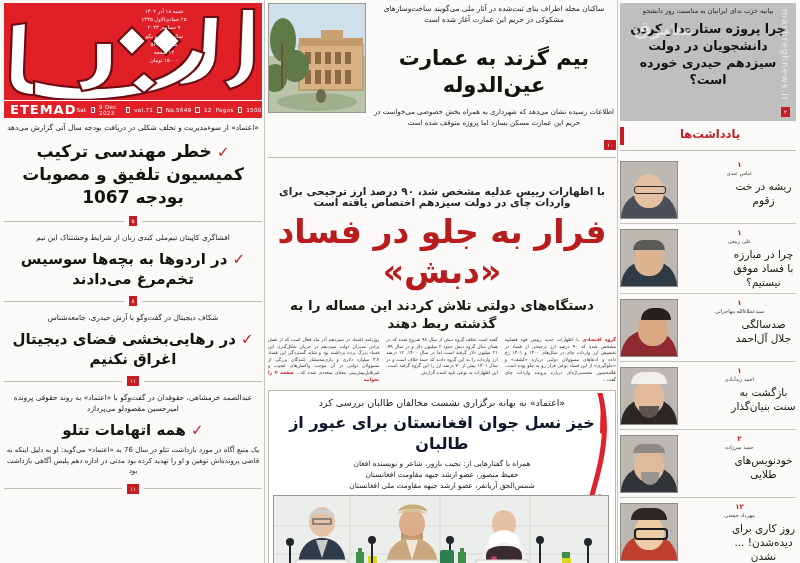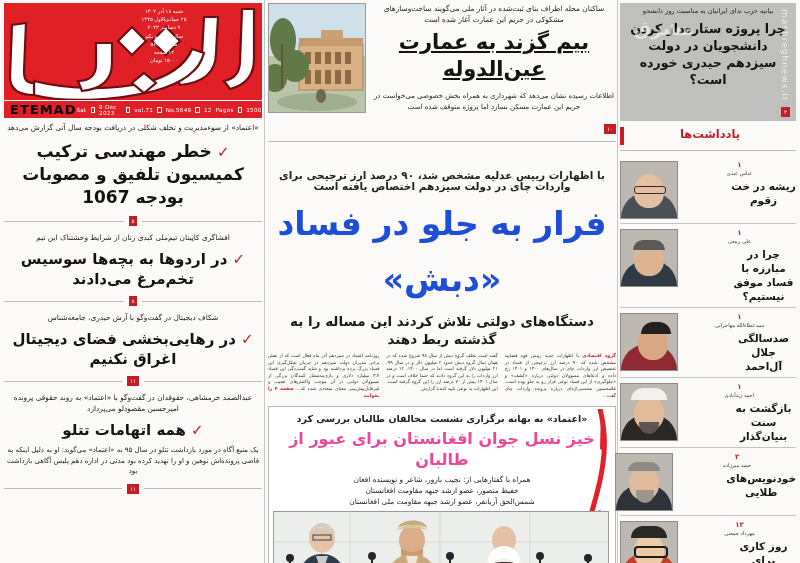--- a/index.html
+++ b/index.html
@@ -26,21 +26,21 @@
   .mast-dates{
     position:absolute;right:62px;top:4px;width:72px;
     font-size:5.2px;line-height:8.2px;color:#fff;text-align:center;direction:rtl;
   }
   .mast-foot{
     position:absolute;left:0;right:0;bottom:0;height:17px;
     background:#e01f26;border-top:1px solid #fff;
     display:flex;align-items:center;direction:ltr;
   }
   .mast-etemad{
-    color:#000000;font-size:13px;font-weight:bold;letter-spacing:1px;
+    color:#ffffff;font-size:13px;font-weight:bold;letter-spacing:1px;
     margin-left:6px;
   }
   .mast-meta{
     color:#fff;font-size:5.6px;letter-spacing:.3px;display:flex;gap:4px;align-items:center;
   }
   .mast-meta span.sq{display:inline-block;width:4px;height:4px;border:1px solid #fff;}
 
   
   .colL{position:absolute;left:4px;top:122px;width:258px;height:438px;}
   .lead-kicker{font-size:7.4px;line-height:11px;color:#222;}
@@ -66,31 +66,31 @@
   .topstory-txt{flex:1;}
   .photo{
     background:#cfd6cb;border:1px solid #9a9a93;position:relative;overflow:hidden;
   }
   .ph-build{width:96px;height:108px;}
   .head-xl{
     font-size:21px;line-height:27px;font-weight:bold;color:#15130f;
     letter-spacing:-.5px;
   }
   .head-huge{
-    font-size:33px;line-height:56px;font-weight:bold;color:#1d4ed8;
+    font-size:33px;line-height:40px;font-weight:bold;color:#b91c1c;
     letter-spacing:-1px;
   }
   .subhead{font-size:13.5px;line-height:18px;font-weight:bold;color:#1a1a17;}
   .cols3{display:flex;gap:7px;direction:rtl;margin-top:5px;}
   .cols3 .c{flex:1;font-size:4.6px;line-height:6.6px;color:#333;text-align:justify;}
   .srcname{color:#c41d23;font-weight:bold;}
   .boxcard{
     border:1px solid #b9b7b2;background:#fff;margin-top:7px;padding:5px 6px 0;position:relative;
   }
-  .afghan-head{font-size:16px;line-height:21px;font-weight:bold;color:#ec4899;}
+  .afghan-head{font-size:16px;line-height:21px;font-weight:bold;color:#0f172a;}
   .afghan-list{font-size:7.4px;line-height:11px;color:#222;}
   .ph-conf{width:100%;height:92px;margin-top:4px;background:#e8e9e6;}
   .getty{
     position:absolute;left:3px;bottom:3px;background:#c41d23;color:#fff;
     font-size:5px;padding:1px 4px;direction:ltr;border-radius:1px;letter-spacing:.2px;
   }
   .brush{
     position:absolute;right:7px;top:2px;width:24px;height:118px;pointer-events:none;
   }
 
@@ -116,21 +116,21 @@
   .notes-title{
     flex:1;text-align:center;color:#c41d23;font-size:11.5px;font-weight:bold;
   }
   .redline{width:4px;align-self:stretch;background:#c41d23;}
   .note{
     display:flex;gap:5px;direction:rtl;align-items:flex-start;padding:5px 0 4px;
   }
   .note-txt{flex:1;text-align:center;}
   .note-num{color:#c41d23;font-size:7px;font-weight:bold;line-height:8px;}
   .note-author{font-size:5.2px;line-height:8px;color:#3a3a37;}
-  .note-title{font-size:10.5px;line-height:14px;font-weight:bold;color:#17150f;margin-top:2px;margin-left:48px;}
+  .note-title{font-size:10.5px;line-height:14px;font-weight:normal;color:#17150f;margin-top:2px;margin-left:48px;}
   .avatar{width:56px;height:56px;background:#bdb9b2;border:1px solid #8e8c87;position:relative;overflow:hidden;flex:none;}
   .note-div{height:1px;background:#c6c4bf;}
 
   
   .face{position:absolute;left:50%;transform:translateX(-50%);}
   .f-head{width:30px;height:34px;border-radius:50% 50% 45% 45%;top:12px;}
   .f-body{width:56px;height:26px;border-radius:26px 26px 0 0;bottom:0;}
 </style>
 </head>
 <body>
@@ -218,38 +218,38 @@
       <span class="ln"></span>
       <span class="numtag">۱۱</span>
       <span class="ln"></span>
     </div>
 
     <div class="lead-kicker ctr">عبدالصمد خرمشاهی، حقوقدان در گفت‌وگو با «اعتماد» به روند حقوقی پرونده امیرحسین مقصودلو می‌پردازد</div>
     <div class="ctr" style="margin-top:6px;">
       <span class="check">✓</span>
       <span class="head-md">همه اتهامات تتلو</span>
     </div>
-    <div class="body-sm ctr" style="margin-top:5px;">یک منبع آگاه در مورد بازداشت تتلو در سال ۹۵ به «اعتماد» می‌گوید: او به دلیل اینکه به قاضی پرونده‌اش توهین و او را تهدید کرده بود مدتی در اداره دهم پلیس آگاهی بازداشت بود</div>
+    <div class="body-sm ctr" style="margin-top:5px;">یک منبع آگاه در مورد بازداشت تتلو در سال 76 به «اعتماد» می‌گوید: او به دلیل اینکه به قاضی پرونده‌اش توهین و او را تهدید کرده بود مدتی در اداره دهم پلیس آگاهی بازداشت بود</div>
 
     <div class="numrule">
       <span class="ln"></span>
       <span class="numtag">۱۱</span>
       <span class="ln"></span>
     </div>
   </div>
 
   <div class="vsep" style="left:264px;"></div>
   <div class="vsep" style="left:617px;"></div>
 
   <div class="colC rtl">
 
     <div class="topstory">
       <div class="topstory-txt">
         <div class="lead-kicker ctr">ساکنان محله اطراف بنای ثبت‌شده در آثار ملی می‌گویند ساخت‌وسازهای مشکوکی در حریم این عمارت آغاز شده است</div>
-        <div class="head-xl ctr" style="margin-top:4px;text-decoration:underline;">بیم گزند به عمارت عین‌الدوله</div>
+        <div class="head-xl ctr" style="margin-top:20px;">بیم گزند به عمارت عین‌الدوله</div>
         <div class="body-sm ctr" style="margin-top:8px;">اطلاعات رسیده نشان می‌دهد که شهرداری به همراه بخش خصوصی می‌خواست در حریم این عمارت مسکن بسازد اما پروژه متوقف شده است</div>
         <div style="margin-top:4px;">
           <span class="numtag">۱۰</span>
         </div>
       </div>
       <div class="photo ph-build">
         <svg width="96" height="108" viewBox="0 0 96 108">
           <rect width="96" height="108" fill="#cfe0ea"></rect>
           <rect y="52" width="96" height="56" fill="#b9c4a8"></rect>
           <rect x="30" y="40" width="64" height="46" fill="#d8b284" stroke="#a98659"></rect>
@@ -299,21 +299,21 @@
       </div>
     </div>
 
     <div class="boxcard">
       <div class="brush">
         <svg width="24" height="118" viewBox="0 0 24 118">
           <path d="M16 0 C20 16 22 34 19 54 C17 72 12 88 8 102 C6 110 8 114 13 113 C18 112 19 106 16 104" fill="none" stroke="#e0232a" stroke-width="5" stroke-linecap="round"></path>
           <path d="M17 2 C21 14 23 28 21 42 L16 40 Z" fill="#e0232a"></path>
         </svg>
       </div>
-      <div class="lead-kicker ctr" style="font-size:9.5px;line-height:13px;font-weight:bold;">«اعتماد» به بهانه برگزاری نشست مخالفان طالبان بررسی کرد</div>
+      <div class="lead-kicker ctr" style="font-size:9.5px;line-height:13px;font-weight:normal;">«اعتماد» به بهانه برگزاری نشست مخالفان طالبان بررسی کرد</div>
       <div class="afghan-head ctr" style="margin-top:3px;">خیز نسل جوان افغانستان برای عبور از طالبان</div>
       <div class="afghan-list ctr" style="margin-top:4px;">همراه با گفتارهایی از: نجیب بارور، شاعر و نویسنده افغان</div>
       <div class="afghan-list ctr">حفیظ منصور، عضو ارشد جبهه مقاومت افغانستان</div>
       <div class="afghan-list ctr">شمس‌الحق آریانفر، عضو ارشد جبهه مقاومت ملی افغانستان</div>
 
       <div class="photo ph-conf">
         <svg width="336" height="92" viewBox="0 0 336 92">
           <rect width="336" height="92" fill="#eceeeb"></rect>
           <g stroke="#d7d9d5" stroke-width="1" fill="none">
             <line x1="0" y1="30" x2="336" y2="30"></line>

